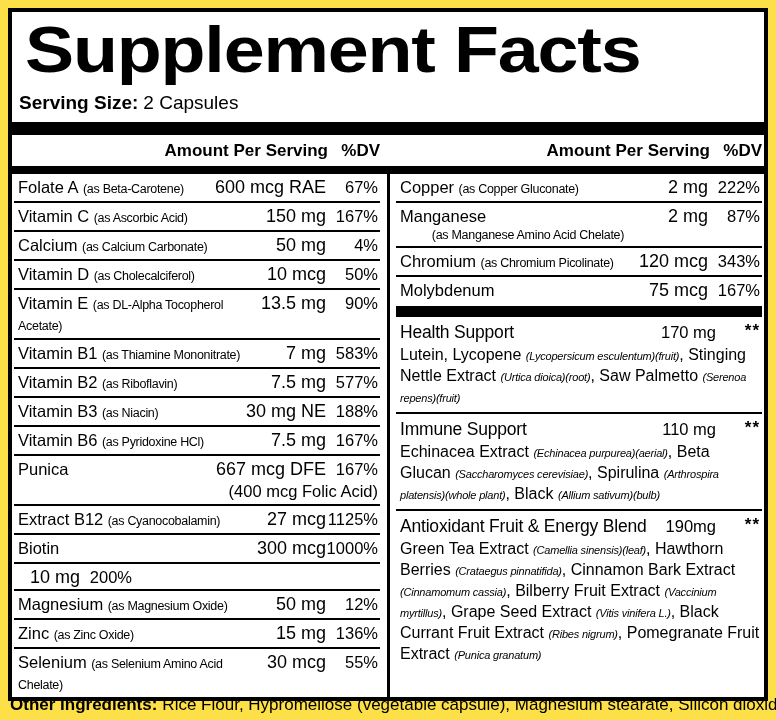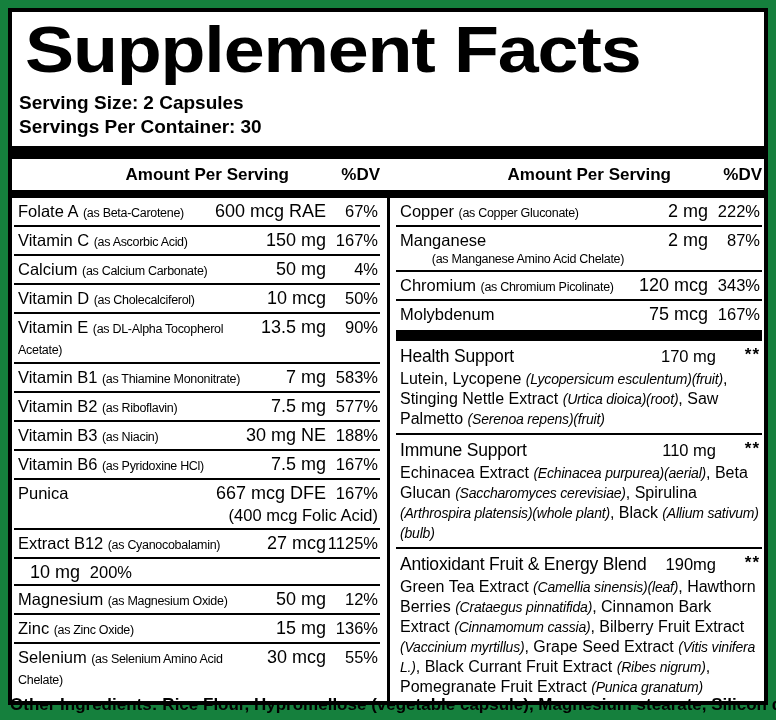--- a/index.html
+++ b/index.html
@@ -1,36 +1,36 @@
 <!DOCTYPE html>
 <html><head>
 <meta charset="utf-8">
 <style>
   html,body { margin:0; padding:0; background:#ffffff; }
   .page {
-    width:776px; height:720px; background:#15803d; position:relative;
+    width:776px; height:720px; background:#fde047; position:relative;
     font-family:"Liberation Sans", sans-serif; color:#000;
   }
   .label {
     position:absolute; left:8px; top:8px; width:760px;
     border:4px solid #000; box-sizing:border-box; background:#fff;
   }
   .title {
     font-weight:bold; font-size:64px; line-height:62px; letter-spacing:-1px;
     white-space:nowrap; transform:scaleX(1.15); transform-origin:left center;
     margin:7px 0 0 13px;
   }
   .serving { margin:10px 0 0 7px; font-size:19px; line-height:24px; }
   .b { font-weight:bold; }
-  .val { margin-left:5px;font-weight:bold; }
+  .val { margin-left:5px; }
   .bar { background:#000; height:13px; margin-top:7px; }
   .header-row, .columns { display:grid; grid-template-columns:366px 16px 366px; padding:0 2px; }
   .header-row { margin-top:4px; }
   .col-header { display:flex; justify-content:flex-end; align-items:flex-end;
-    font-weight:bold; font-size:17px; line-height:24px;gap:39px; }
+    font-weight:bold; font-size:17px; line-height:24px; }
   .h-amt { text-align:right; }
   .h-dv { width:52px; text-align:right; flex:0 0 auto; }
   .header-bar { background:#000; height:8px; margin-top:3px; }
   .vdivider { width:3px; background:#000; height:100%; margin:0 auto; }
   .row { border-bottom:2px solid #000; padding:3px 2px 2px 4px; line-height:20px; }
   .line1 { display:flex; align-items:baseline; }
   .nm { flex:1 1 auto; }
   .name { font-size:16.5px; }
   .detail { font-size:12.5px; letter-spacing:-0.3px; }
   .detail.block { display:block; line-height:17px;text-align:center; }
@@ -40,37 +40,34 @@
   .rows-left .row:last-child, .rows-top .row:last-child { border-bottom:none; }
   .midbar { height:11px; background:#000; margin-top:2px; }
   .blend { border-bottom:2px solid #000; padding:4px 2px 4px 4px; }
   .blends .blend:last-child { border-bottom:none; }
   .bh { display:flex; align-items:baseline; line-height:22px; }
   .bname { font-size:17.5px; letter-spacing:-0.2px; white-space:nowrap; }
   .bamt { margin-left:auto; font-size:16.5px; white-space:nowrap; }
   .bdv { width:44px; text-align:right; font-size:17px; letter-spacing:1px; flex:0 0 auto;
          font-weight:bold; position:relative; top:-2px; }
   .bdesc { font-size:16px; line-height:19px; margin-top:1px; }
-  .bdesc .it { font-style:italic; font-size:14px; letter-spacing:-0.2px;margin-top:25px; }
+  .bdesc .it { font-style:italic; font-size:11px; letter-spacing:-0.2px;margin-top:25px; }
   .other { position:absolute; left:10px; top:694px; width:764px;
            font-size:17px; line-height:22px; white-space:nowrap; }
 </style>
 </head>
 <body>
 
 <div class="page">
   <div class="label">
     <div class="title">Supplement Facts</div>
 
     <div class="serving">
       <div>
         <span class="b">Serving Size:</span><span class="val">2 Capsules</span>
-      </div>
-      <div>
-        <span class="b">Servings Per Container:</span><span class="val">30</span>
       </div>
     </div>
 
     <div class="bar"></div>
 
     <div class="header-row">
       <div class="col-header">
         <span class="h-amt">Amount Per Serving</span>
         <span class="h-dv">%DV</span>
       </div>
@@ -210,20 +207,31 @@
       <span class="nm">
         <span class="name">Extract B12</span>
         <span class="detail">(as Cyanocobalamin)</span>
       </span>
       <span class="amt">27 mcg</span>
       <span class="dv">1125%</span>
     </div>
     <div class="amt2"></div>
   </div>
 
+  <div class="row">
+    <div class="line1">
+      <span class="nm">
+        <span class="name">Biotin</span>
+        <span class="detail"></span>
+      </span>
+      <span class="amt">300 mcg</span>
+      <span class="dv">1000%</span>
+    </div>
+    <div class="amt2"></div>
+  </div>
 
   <div class="row">
     <div class="line1">
       <span class="amt">10 mg</span>
       <span class="dv">200%</span>
     </div>
     <div class="amt2"></div>
   </div>
 
   <div class="row">

